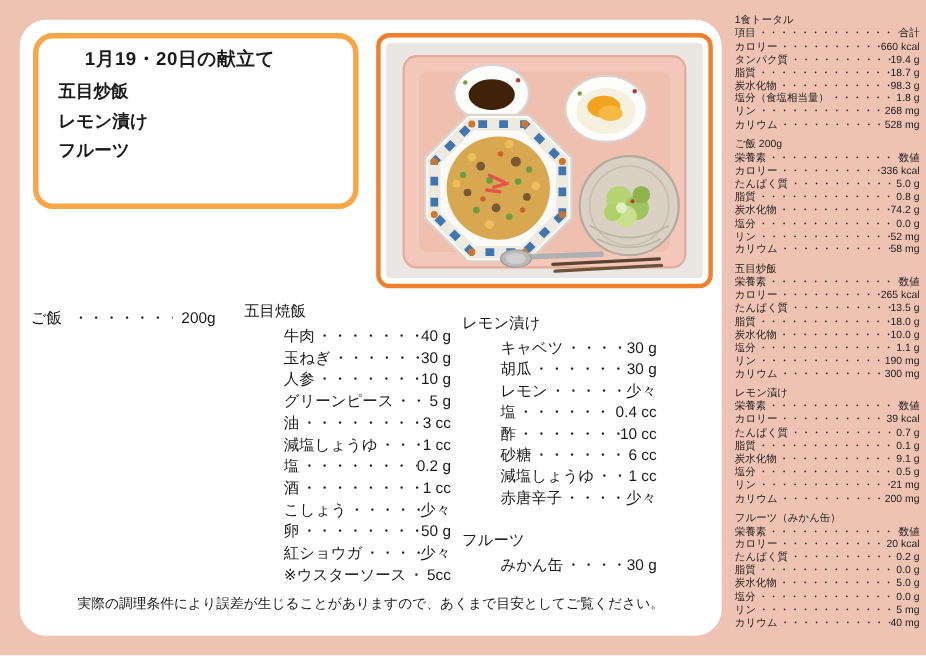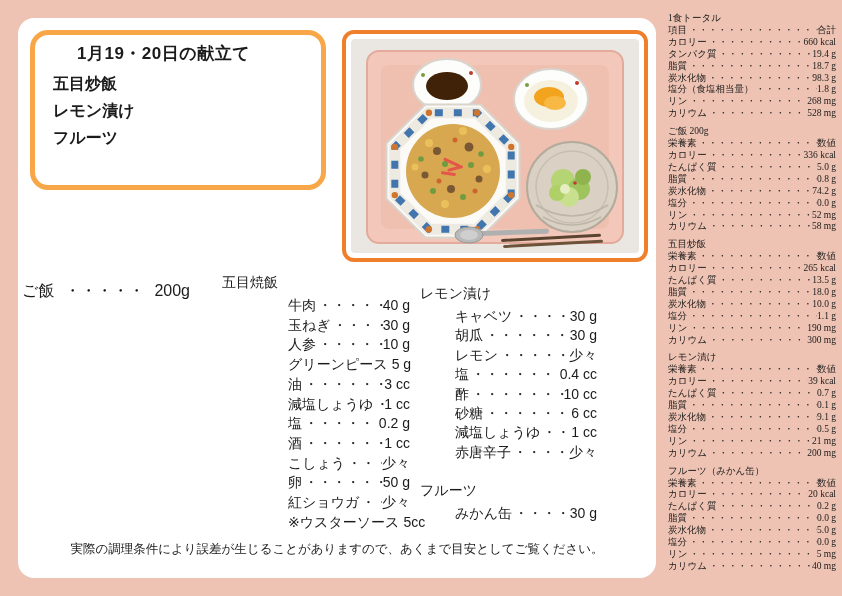--- a/index.html
+++ b/index.html
@@ -4,21 +4,21 @@
 <style>
   :root{
     --page-bg:#eec3b3; --panel-bg:#ffffff; --title-border:#f7a747;
     --photo-border:#ef7f2a; --banner-brown:#8a6a30; --ink:#1b1b1b;
   }
   *{margin:0;padding:0;box-sizing:border-box;}
   html,body{width:842px;height:596px;}
   .page{position:relative;width:842px;height:596px;background:var(--page-bg);
     font-family:"Liberation Sans","DejaVu Sans",sans-serif;color:var(--ink);overflow:hidden;}
   .panel{position:absolute;left:18px;top:18px;width:638px;height:560px;
-    background:var(--panel-bg);border-radius:16px;}
+    background:var(--panel-bg);border-radius:24px;}
 
   
   .title-box{position:absolute;left:12px;top:12px;width:296px;height:160px;
     border:5px solid var(--title-border);border-radius:18px;padding:7px 8px 0 18px;background:#fff;}
   .doc-title{font-size:17px;font-weight:bold;letter-spacing:.5px;padding-left:24px;margin-bottom:5px;}
   .menu-item{font-size:16px;font-weight:bold;line-height:27px;}
 
   
   .banner{position:absolute;left:115px;top:180px;width:106px;height:62px;}
   .banner svg{width:100%;height:100%;display:block;}
@@ -27,40 +27,40 @@
   .photo-frame{position:absolute;left:324px;top:12px;width:306px;height:232px;
     border:4px solid var(--photo-border);border-radius:12px;background:#fff;padding:5px;}
   .photo-frame svg{width:100%;height:100%;display:block;border-radius:4px;}
 
   
   .lrow{display:flex;align-items:baseline;}
   .lrow .lbl{white-space:nowrap;}
   .lrow .dots{flex:1 1 auto;overflow:hidden;white-space:nowrap;padding:0 2px;}
   .lrow .val{white-space:nowrap;text-align:right;}
 
-  .rice-row{position:absolute;left:4px;top:263px;width:168px;font-size:16px;gap:8px;}
+  .rice-row{position:absolute;left:10px;top:263px;width:168px;font-size:14px;gap:8px;}
   .ing-head{position:absolute;font-size:14px;}
   .ing-rows{position:absolute;}
   .ing-rows .lrow{font-size:14px;}
   #gomoku-head{left:204px;top:256px;}
   #gomoku-rows{left:240px;top:278px;width:152px;}
-  #gomoku-rows .lrow{line-height:19.7px;margin-left:30px;}
+  #gomoku-rows .lrow{line-height:19.7px;}
   #lemon-head{left:402px;top:267px;}
   #lemon-rows{left:437px;top:289px;width:142px;}
   #lemon-rows .lrow{line-height:19.4px;align-items:center;}
   #fruit-head{left:402px;top:464px;}
   #fruit-rows{left:437px;top:486px;width:142px;}
   #fruit-rows .lrow{line-height:19.4px;}
 
   .notes{position:absolute;left:12px;top:522px;width:614px;text-align:center;
     font-size:12.5px;line-height:18px;}
 
   
   .sidebar{position:absolute;left:668px;top:13px;width:168px;}
-  .nut-sec{margin-bottom:6px;font-family:Liberation Serif, serif;}
+  .nut-sec{margin-bottom:6px;}
   .nut-title{font-size:9.5px;line-height:11.9px;}
   .nut-row{font-size:9.5px;line-height:11.9px;}
 </style>
 </head>
 <body>
 
 <div class="page">
 
   <div class="panel">
 

